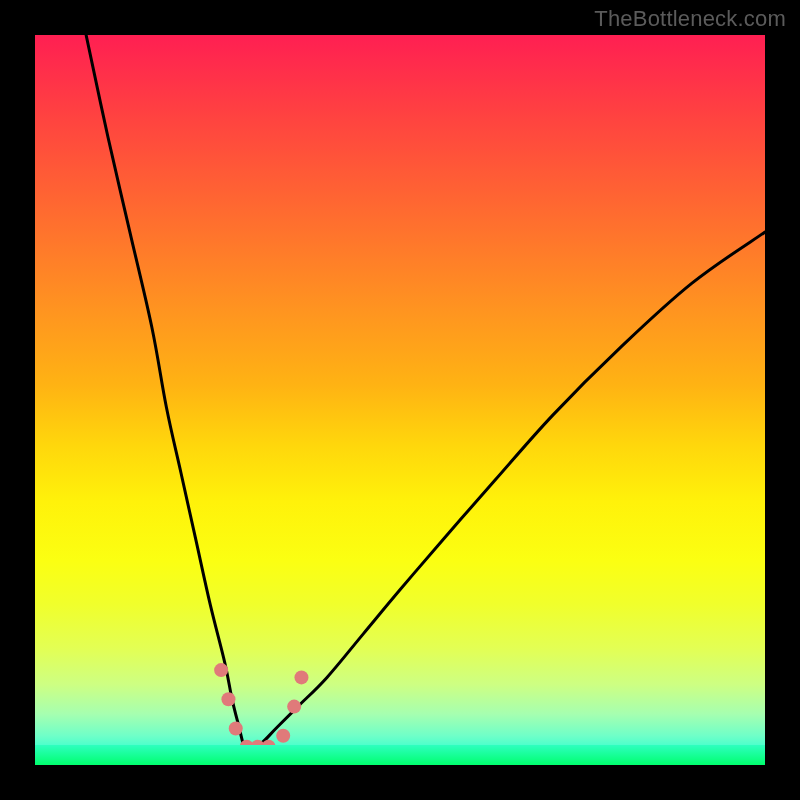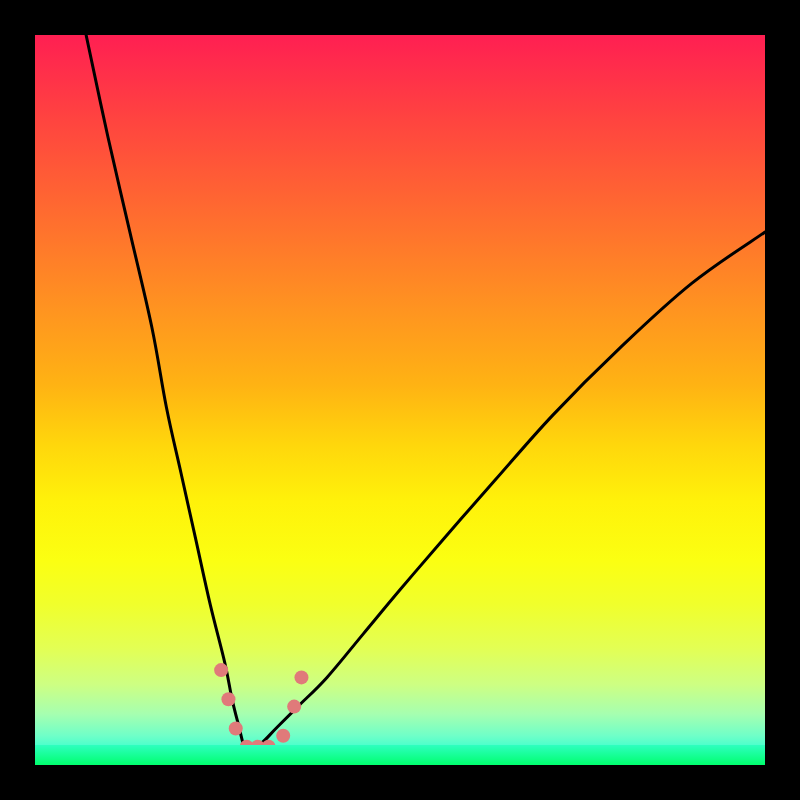--- a/index.html
+++ b/index.html
@@ -63,20 +63,21 @@
     width: 730px;
     height: 20px;
     background: linear-gradient(to bottom, #2effbf 0%, #00ff6e 100%);
     z-index: 3;
   }
 </style>
 </head>
 <body>
 
 <div class="outer">
+  <div class="watermark">TheBottleneck.com</div>
   <div class="plot-area">
     <div class="green-band"></div>
     <svg class="curve" viewBox="0 0 730 730" preserveAspectRatio="none">
       <g>
         <path id="left-branch" fill="none" stroke="#000" stroke-width="3" stroke-linecap="round" d="M 51.10 0.00 C 55.04 18.40, 65.12 66.72, 73.00 102.20 C 80.88 137.68, 87.02 162.94, 94.90 197.10 C 102.78 231.26, 110.23 260.46, 116.80 292.00 C 123.37 323.54, 126.14 346.02, 131.40 372.30 C 136.66 398.58, 140.74 414.35, 146.00 438.00 C 151.26 461.65, 155.34 480.05, 160.60 503.70 C 165.86 527.35, 169.94 547.06, 175.20 569.40 C 180.46 591.74, 185.86 610.72, 189.80 627.80 C 193.74 644.88, 194.47 652.47, 197.10 664.30 C 199.73 676.13, 202.43 685.62, 204.40 693.50 C 206.37 701.38, 206.74 704.16, 208.05 708.10 C 209.36 712.04, 211.04 714.09, 211.70 715.40"></path>
         <path id="right-branch" fill="none" stroke="#000" stroke-width="3" stroke-linecap="round" d="M 211.70 715.40 C 214.33 714.09, 221.04 712.04, 226.30 708.10 C 231.56 704.16, 234.33 700.07, 240.90 693.50 C 247.47 686.93, 253.60 680.80, 262.80 671.60 C 272.00 662.40, 280.17 655.54, 292.00 642.40 C 303.83 629.26, 315.36 614.37, 328.50 598.60 C 341.64 582.83, 350.55 571.88, 365.00 554.80 C 379.45 537.72, 391.72 523.41, 408.80 503.70 C 425.88 483.99, 440.19 467.64, 459.90 445.30 C 479.61 422.96, 495.96 403.25, 518.30 379.60 C 540.64 355.95, 559.03 337.55, 584.00 313.90 C 608.97 290.25, 630.72 269.22, 657.00 248.20 C 683.28 227.18, 716.86 206.30, 730.00 197.10"></path>
       </g>
       <g class="markers" id="markers">
           <circle cx="186.15" cy="635.10" r="7"></circle>
           <circle cx="193.45" cy="664.30" r="7"></circle>

